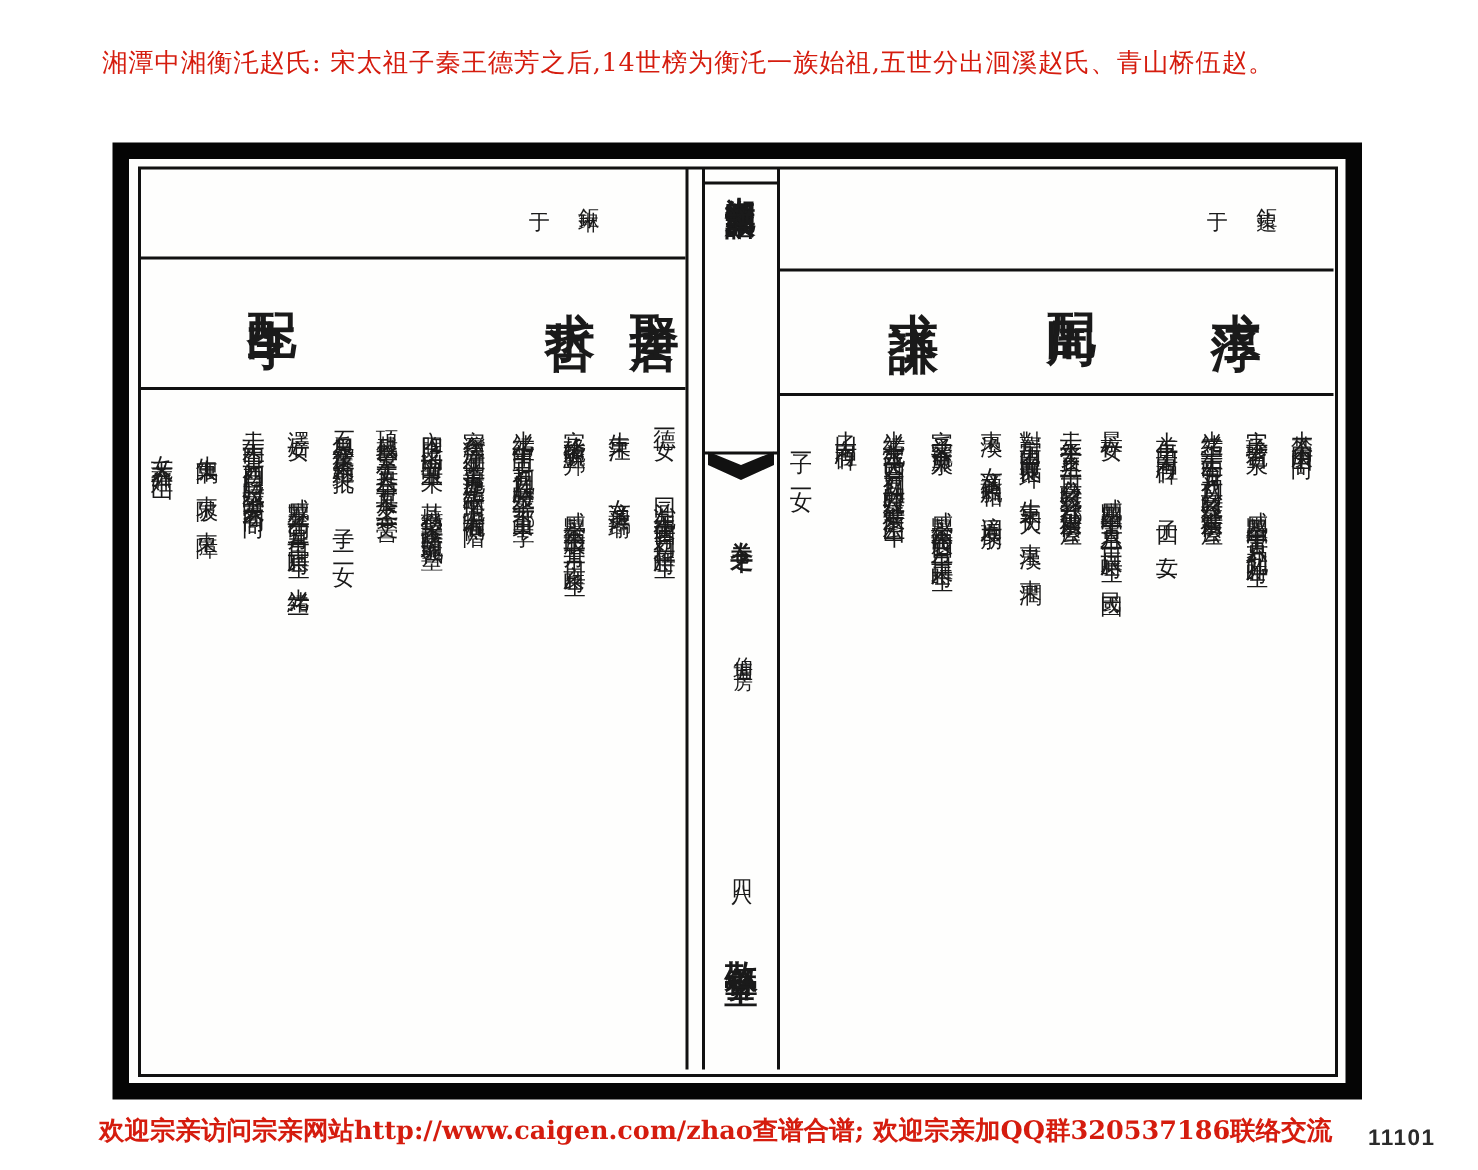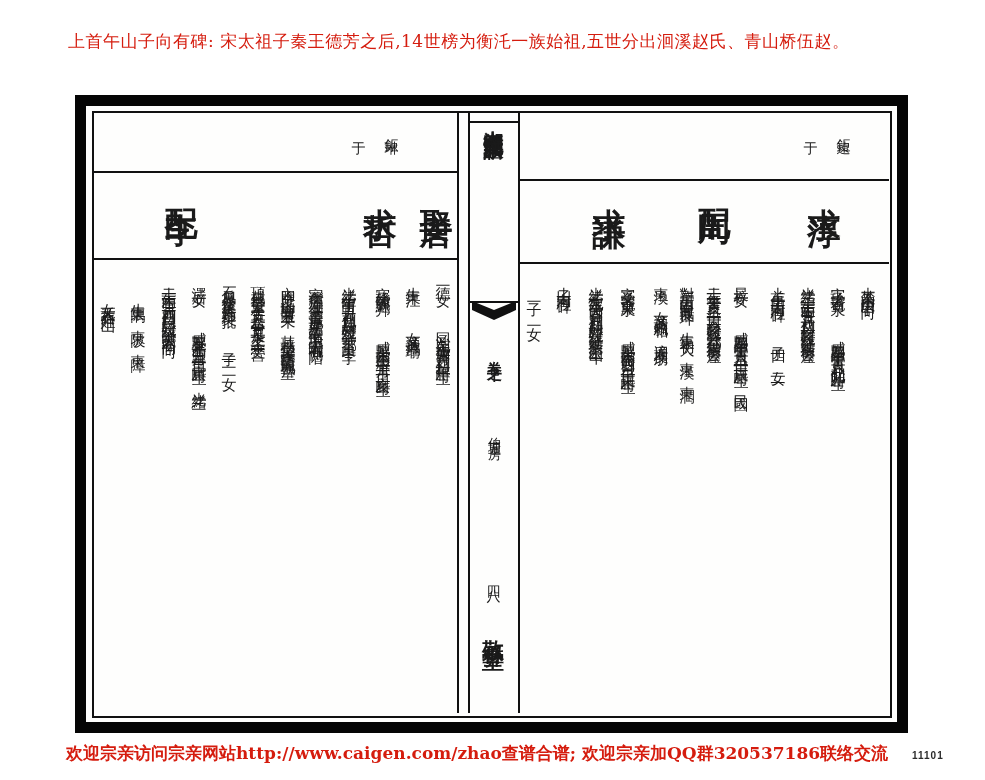--- a/index.html
+++ b/index.html
@@ -12,21 +12,21 @@
     position:absolute;left:68px;top:30px;width:860px;
     font-size:17px;letter-spacing:.5px;color:#d51c0e;white-space:nowrap;
   }
   .bottom-note{
     position:absolute;left:66px;top:742px;
     font-size:17px;font-weight:bold;color:#d51c0e;white-space:nowrap;
   }
   .page-number{
     position:absolute;left:912px;top:750px;
     font-family:"Liberation Sans","DejaVu Sans",sans-serif;
-    font-size:10px;font-weight:bold;color:#2b2b2b;letter-spacing:1px;
+    font-size:15px;font-weight:bold;color:#2b2b2b;letter-spacing:1px;
   }
   .scan{position:absolute;left:75px;top:95px;width:833px;height:638px;background:#fefefd;}
   .frame{position:absolute;inset:0;border:11px solid #050505;}
   .inner-frame{position:absolute;left:17px;top:16px;right:16px;bottom:15px;border:2px solid #111;}
   .hline{position:absolute;height:2px;background:#111;}
   .vline{position:absolute;width:2px;background:#111;}
   .vtext{
     writing-mode:vertical-rl;text-orientation:upright;
     white-space:nowrap;position:absolute;
   }
@@ -45,21 +45,21 @@
   .spine-title{top:3px;font-size:20px;font-weight:bold;letter-spacing:1px;line-height:44px;}
   .fishtail{position:absolute;top:189px;left:2px;width:44px;height:20px;}
   .spine-volume{top:237px;font-size:15px;font-weight:bold;letter-spacing:3px;}
   .spine-branch{top:315px;font-size:13px;letter-spacing:3px;}
   .spine-folio{top:463px;font-size:14px;letter-spacing:3px;}
   .spine-hall{top:511px;font-size:22px;font-weight:bold;letter-spacing:4px;}
 </style>
 </head>
 <body>
 
-<div class="top-note">上首午山子向有碑: 宋太祖子秦王德芳之后,14世榜为衡汑一族始祖,五世分出洄溪赵氏、青山桥伍赵。</div>
+<div class="top-note">湘潭中湘衡汑赵氏: 宋太祖子秦王德芳之后,14世榜为衡汑一族始祖,五世分出洄溪赵氏、青山桥伍赵。</div>
 
 <div class="scan">
   <div class="frame"></div>
   <div class="inner-frame"></div>
 
   <div class="hline" style="left:445px;top:84px;width:369px;"></div>
   <div class="hline" style="left:445px;top:167px;width:369px;"></div>
   <div class="hline" style="left:19px;top:76px;width:363px;"></div>
   <div class="hline" style="left:19px;top:163px;width:363px;"></div>
   <div class="vline" style="left:382px;top:17px;height:601px;"></div>

